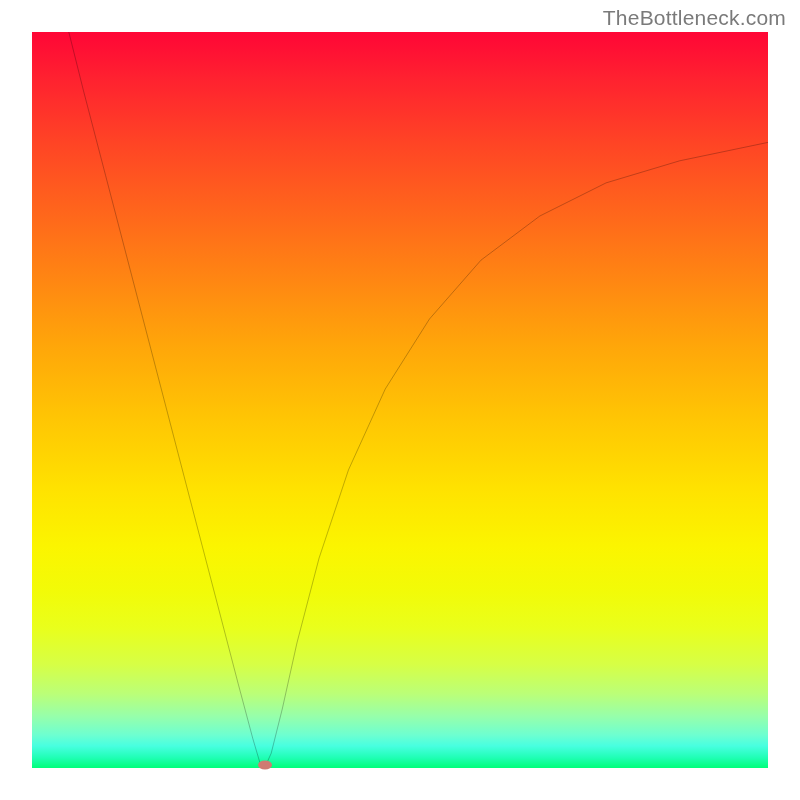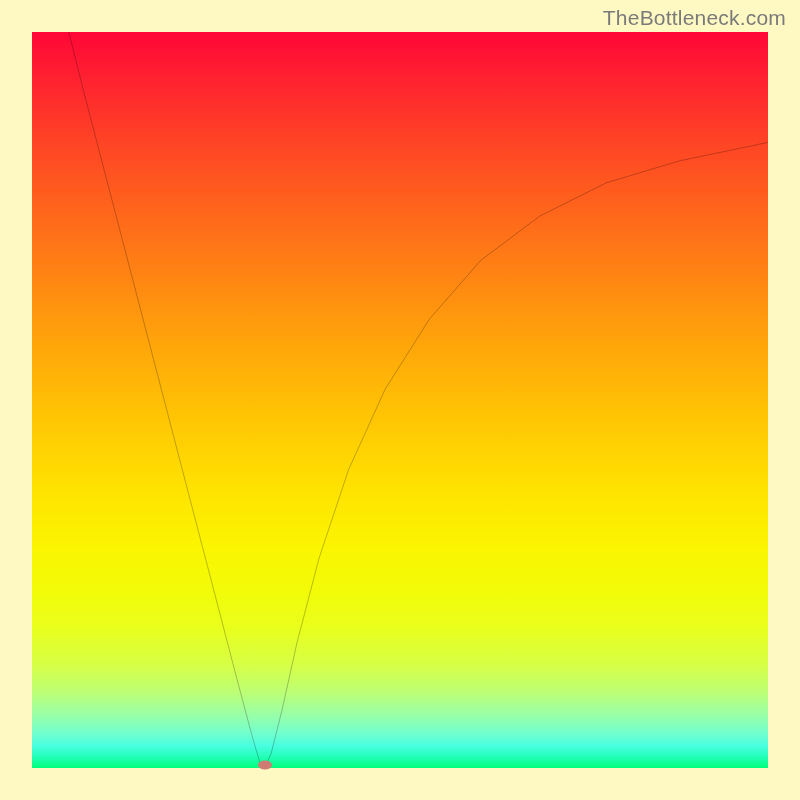--- a/index.html
+++ b/index.html
@@ -8,21 +8,21 @@
     width: 800px;
     height: 800px;
     overflow: hidden;
     background: #000;
     font-family: Arial, Helvetica, sans-serif;
   }
   .frame {
     position: relative;
     width: 800px;
     height: 800px;
-    background: #fef9c3;
+    background: #ffffff;
   }
   .plot-area {
     position: absolute;
     left: 32px;
     top: 32px;
     width: 736px;
     height: 736px;
     background: linear-gradient(to bottom,
       #ff0636 0%,
       #ff2030 6%,

